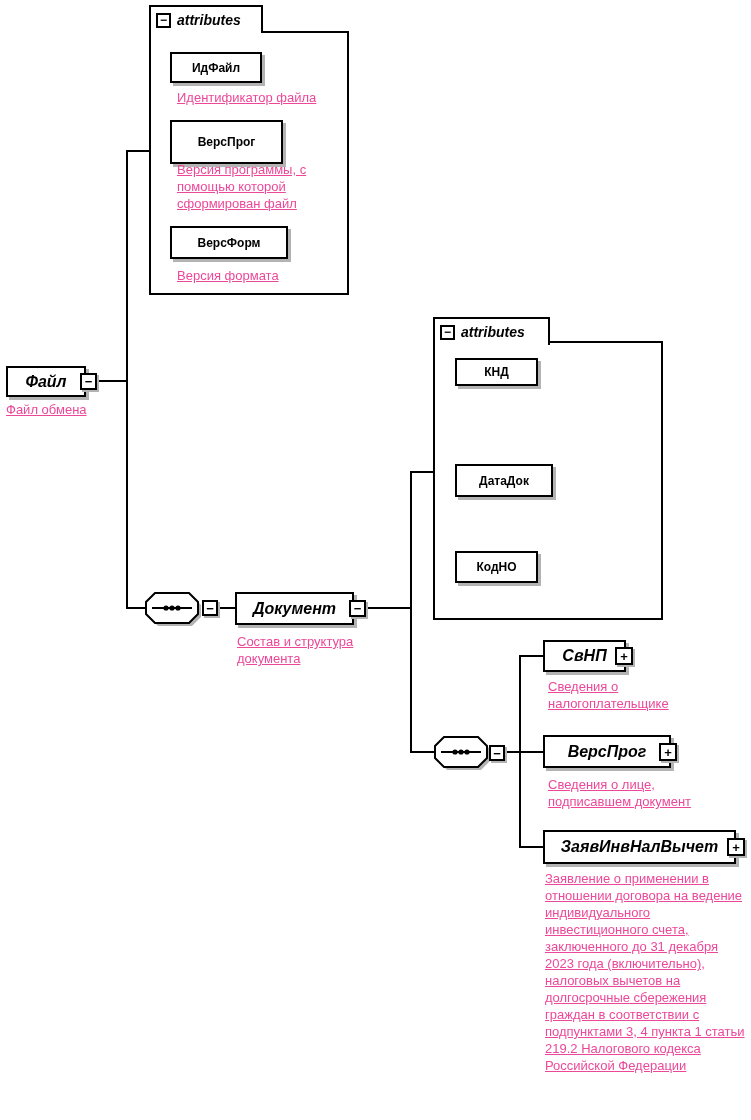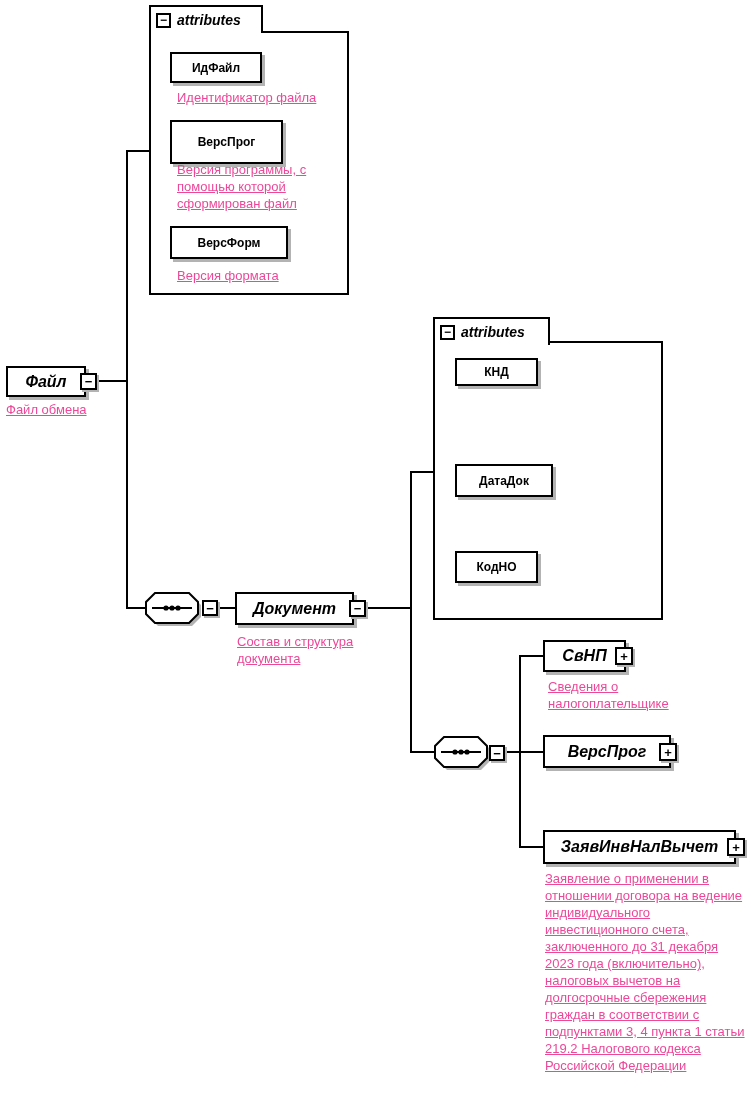--- a/index.html
+++ b/index.html
@@ -112,18 +112,19 @@
     <circle cx="33" cy="18" r="2.6" fill="#000"></circle>
   </svg>
   <div class="exp" style="left:489px;top:745px;width:16px;height:16px">−</div>
 
   <div class="box elem" style="left:543px;top:640px;width:83px;height:32px">СвНП</div>
   <div class="exp" style="left:615px;top:647px;width:18px;height:18px">+</div>
   <div class="annotation" style="left:548px;top:678px;width:125px">Сведения о налогоплательщике</div>
 
   <div class="box elem" style="left:543px;top:735px;width:128px;height:33px">ВерсПрог</div>
   <div class="exp" style="left:659px;top:743px;width:18px;height:18px">+</div>
+  <div class="annotation" style="left:548px;top:776px;width:160px">Сведения о лице, подписавшем документ</div>
 
   <div class="box elem" style="left:543px;top:830px;width:193px;height:34px">ЗаявИнвНалВычет</div>
   <div class="exp" style="left:727px;top:838px;width:18px;height:18px">+</div>
   <div class="annotation" style="left:545px;top:870px;width:200px">Заявление о применении в отношении договора на ведение индивидуального инвестиционного счета, заключенного до 31 декабря 2023 года (включительно), налоговых вычетов на долгосрочные сбережения граждан в соответствии с подпунктами 3, 4 пункта 1 статьи 219.2 Налогового кодекса Российской Федерации</div>
 
 </div>
 
 </body></html>

